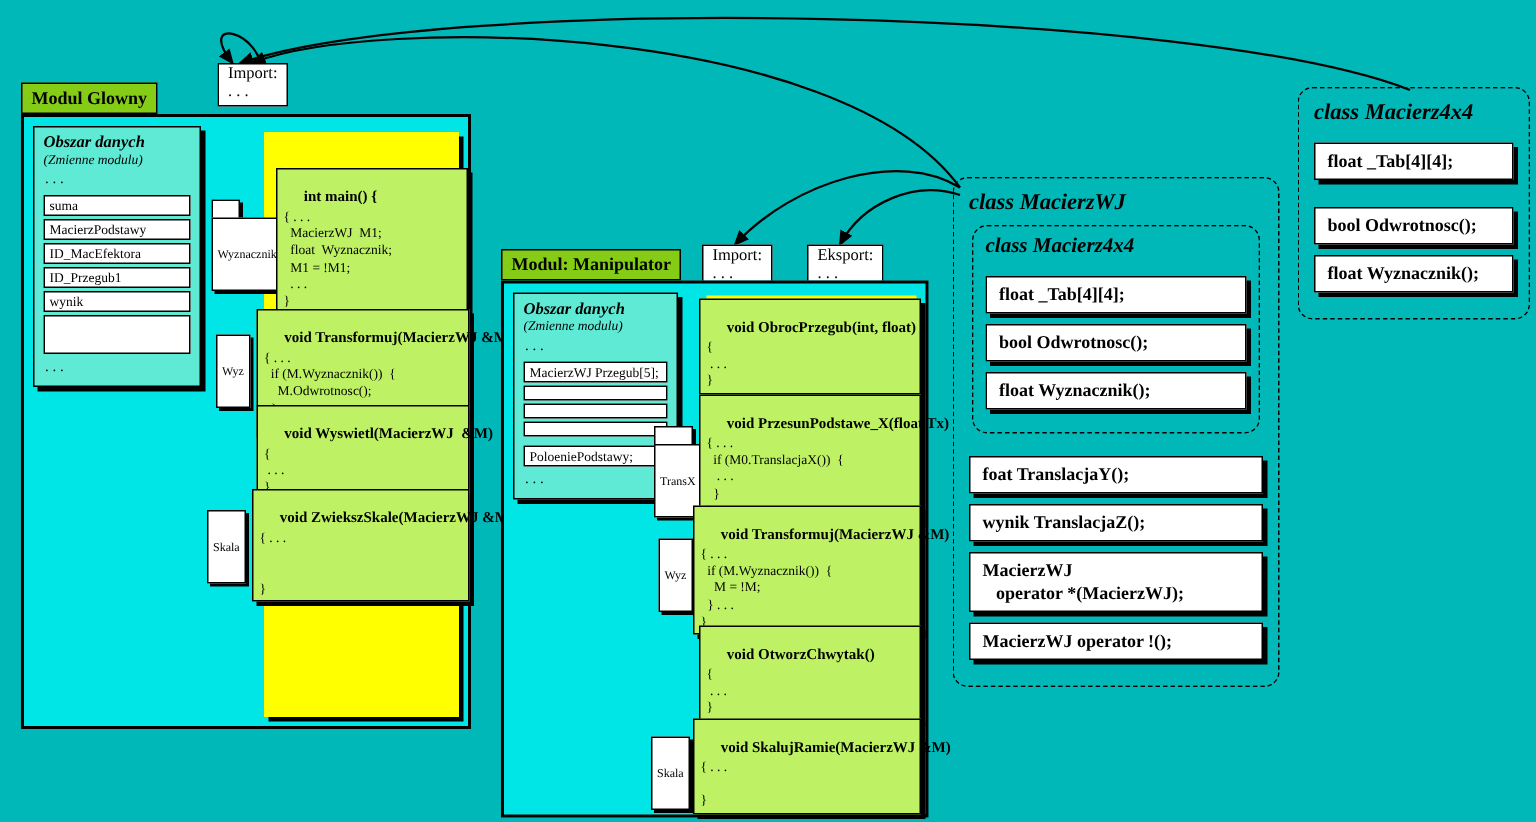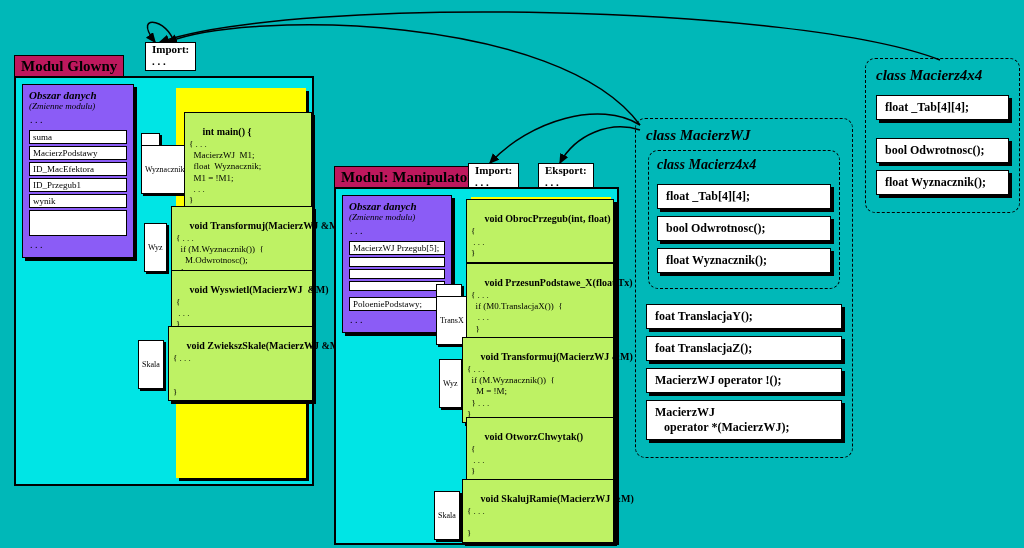--- a/index.html
+++ b/index.html
@@ -7,53 +7,53 @@
     margin: 0; padding: 0;
     width: 1024px; height: 548px;
     background: #00B8B8;
     font-family: "Times New Roman", serif;
     overflow: hidden;
   }
   .canvas { position: relative; width: 1024px; height: 548px; }
 
   .module-title {
     position: absolute;
-    background: #be185d;
+    background: #84cc16;
     border: 1px solid #000;
     font-weight: bold;
-    font-size: 15px;
+    font-size: 12px;
     padding: 2px 6px;
   }
   .module-title::before,
   .module-title::after {
     content: "";
     position: absolute;
     width: 0; height: 0;
     border-top: 10px solid transparent;
     border-bottom: 10px solid transparent;
   }
   .import-tab, .export-tab {
     position: absolute;
     background:#fff;
     border:1px solid #000;
     font-size:11px;
-    font-weight: bold;
+    font-weight: normal;
     padding:0 6px 3px 6px;
     white-space: pre;
   }
 
   .module-body {
     position:absolute;
     background:#00E5E5;
     border:2px solid #000;
   }
 
   .data-area {
     position:absolute;
-    background:#8b5cf6;
+    background:#5eead4;
     border:1px solid #000;
     padding:4px 6px;
     box-shadow: 3px 3px 0 #000;
   }
   .data-area .hd { font-weight:bold; font-style:italic; font-size:11px; }
   .data-area .sub { font-style:italic; font-size:9px; }
   .data-area .row {
     border:1px solid #000; font-size:9px;
     padding:1px 3px; margin-top:2px; background:#fff;
     white-space:nowrap; overflow:hidden;
@@ -243,24 +243,24 @@
   <div class="class-box" style="left:635px; top:118px; width:218px;">
     <div class="class-title">class MacierzWJ</div>
     <div class="class-box" style="position:relative; left:4px; top:0; width:192px; padding:4px 6px 8px 6px;">
       <div class="class-title" style="font-size:14px">class Macierz4x4</div>
       <div class="member">float _Tab[4][4];</div>
       <div class="member">bool Odwrotnosc();</div>
       <div class="member">float Wyznacznik();</div>
     </div>
     <div style="height:10px"></div>
     <div class="member">foat TranslacjaY();</div>
-    <div class="member">foat TranslacjaZ();</div>
-    <div class="member">MacierzWJ operator !();</div>
+    <div class="member">wynik TranslacjaZ();</div>
     <div class="member" style="white-space:pre">MacierzWJ
    operator *(MacierzWJ);</div>
+    <div class="member">MacierzWJ operator !();</div>
   </div>
 
   <div class="class-box" style="left:865px; top:58px; width:155px;">
     <div class="class-title">class Macierz4x4</div>
     <div class="member">float _Tab[4][4];</div>
     <div style="height:6px"></div>
     <div class="member">bool Odwrotnosc();</div>
     <div class="member">float Wyznacznik();</div>
   </div>
 

